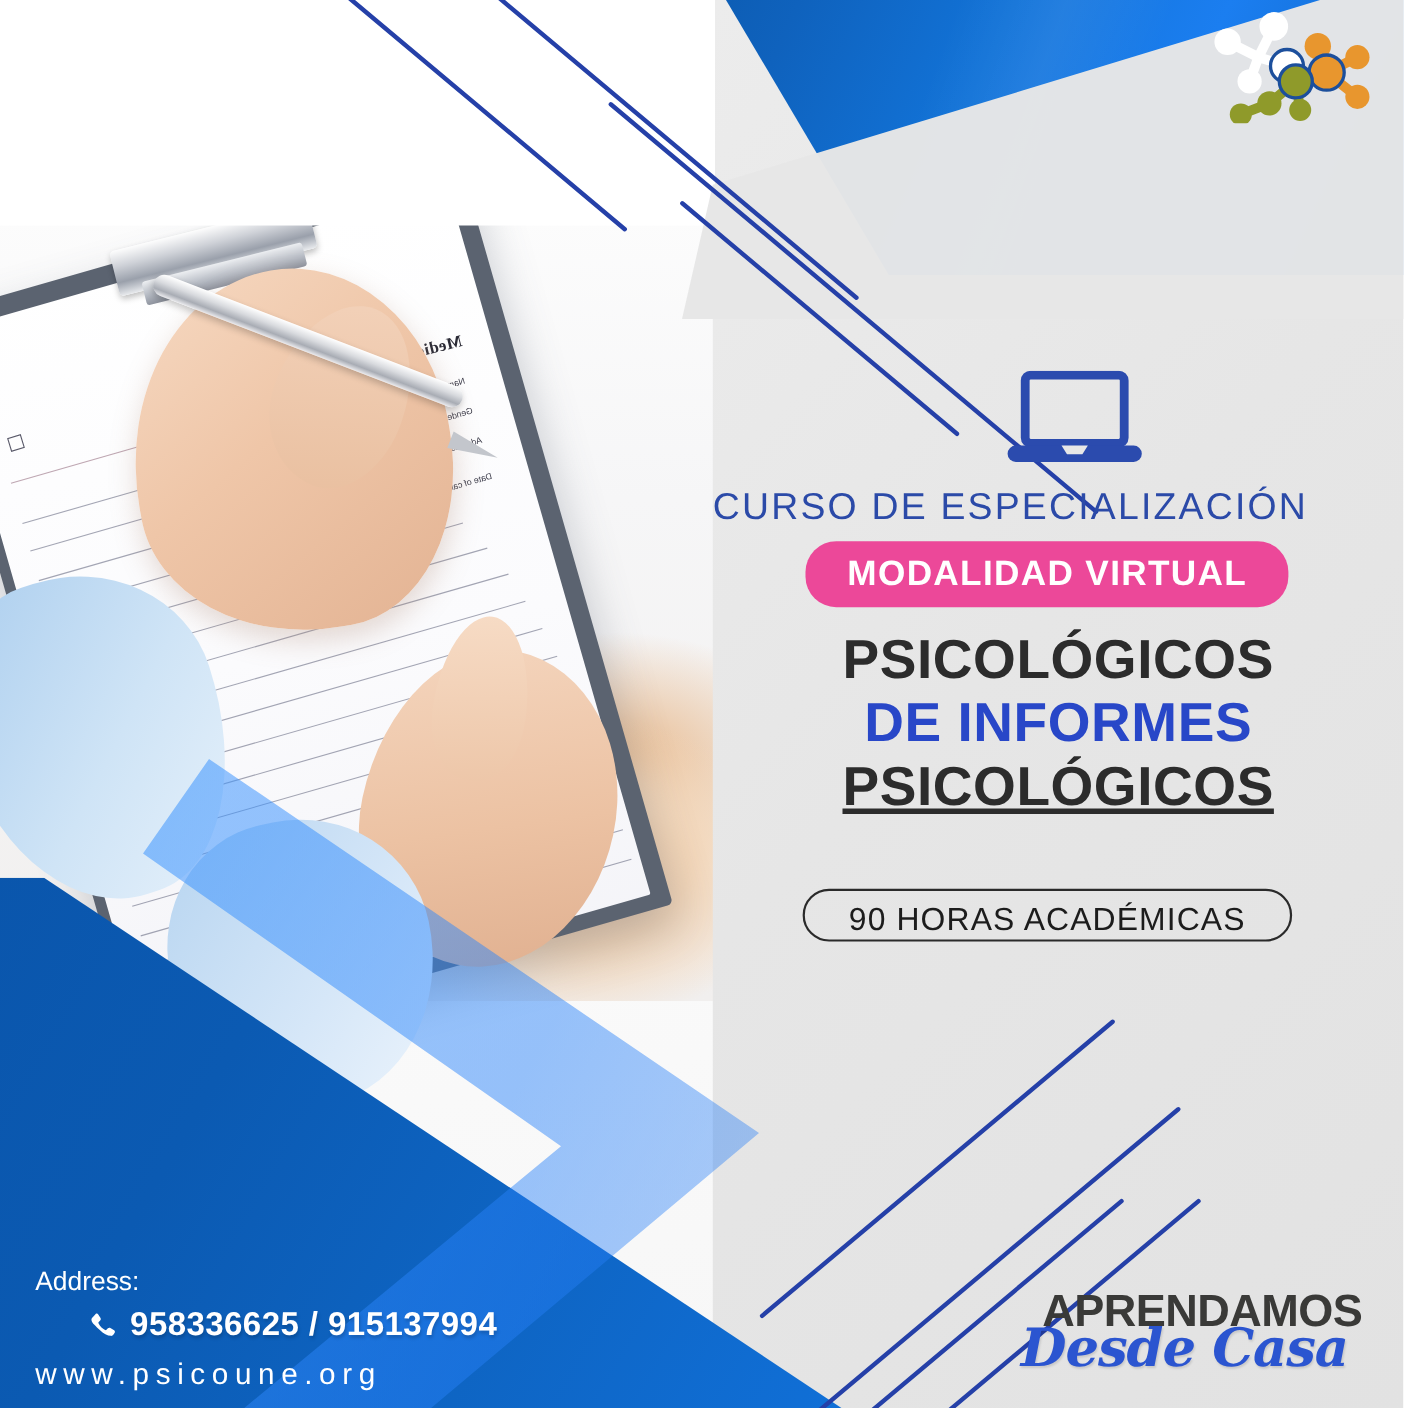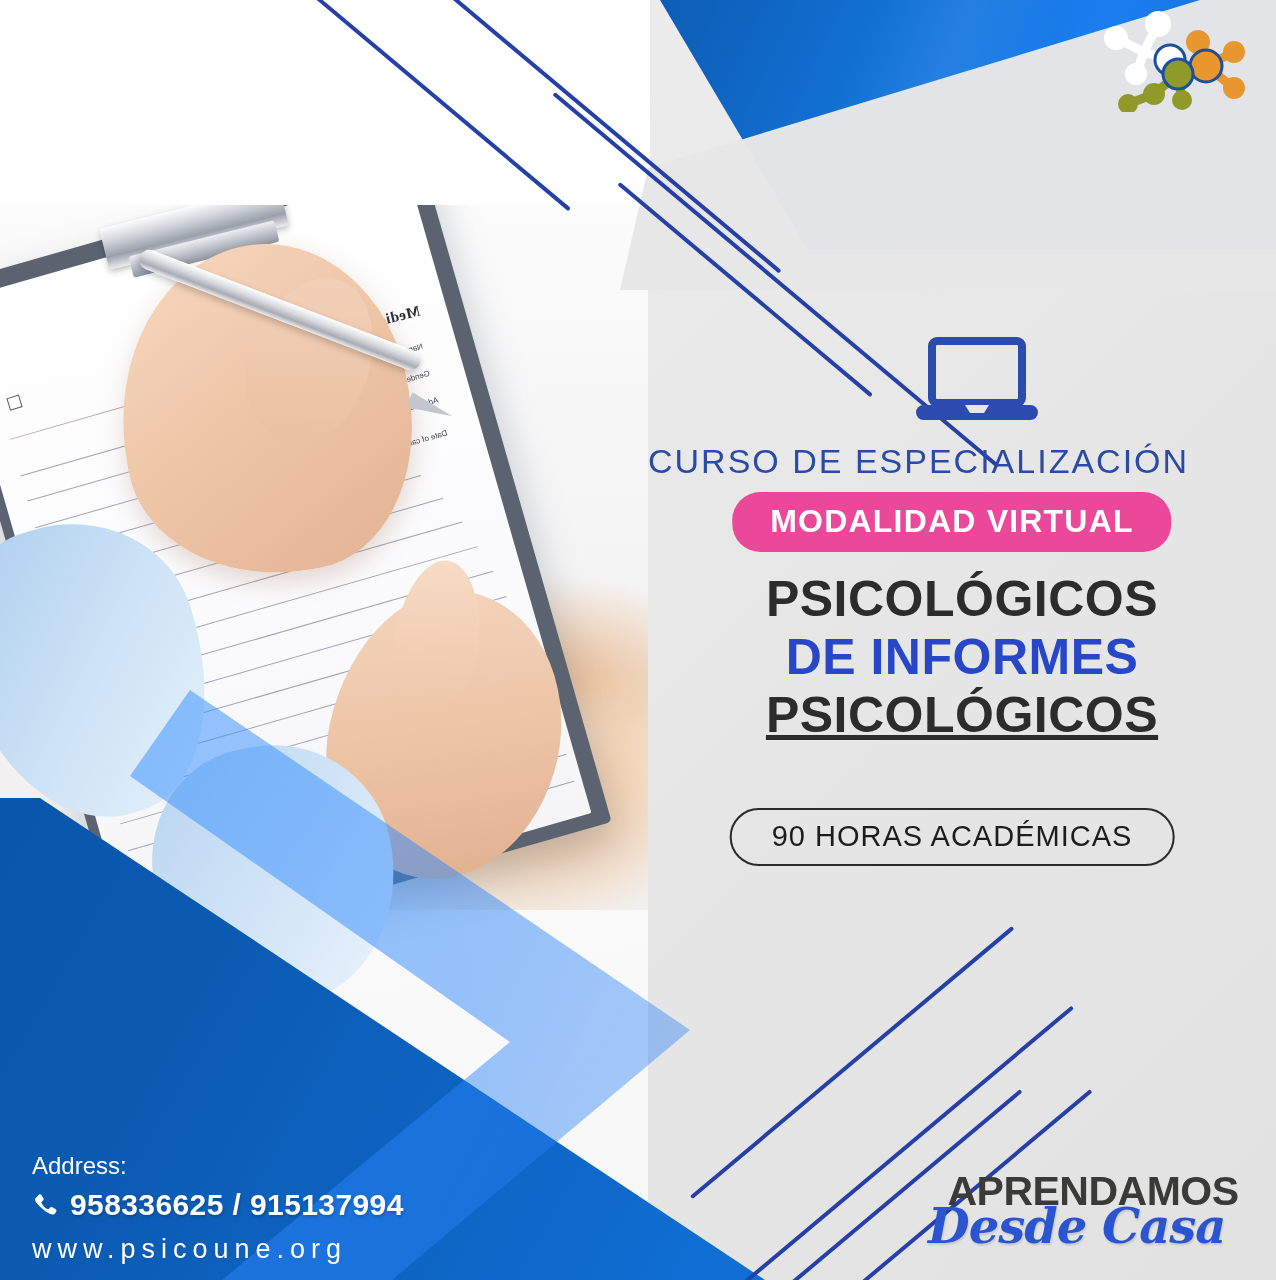--- a/index.html
+++ b/index.html
@@ -313,30 +313,30 @@
   .pill-hours {
     position: absolute;
     left: 50%; top: 808px;
     transform: translateX(-50%);
     margin-left: 314px;
     border: 2px solid #2a2a2a;
     color: #1c1c1c;
     font-size: 29px;
     font-weight: 400;
     letter-spacing: 1px;
-    padding: 10px 40px 11px 40px;
+    padding: 10px 40px 1px 40px;
     border-radius: 30px;
     white-space: nowrap;
     background: transparent;
   }
 
   
   .contact { position: absolute; left: 32px; top: 1152px; width: 420px; color: #ffffff; }
   .contact-label { font-size: 24px; font-weight: 400; margin-bottom: 8px; }
-  .contact-phone-row { display: flex; align-items: center; gap: 12px; }
+  .contact-phone-row { display: flex; align-items: center; gap: 12px; justify-content: flex-end; }
   .phone-icon { width: 26px; height: 26px; flex: 0 0 26px; }
   .contact-phone { font-size: 30px; font-weight: bold; letter-spacing: 0.4px; text-shadow: 1px 2px 3px rgba(0,0,0,0.18); }
   .contact-web { margin-top: 12px; font-size: 27px; font-weight: 400; letter-spacing: 6px; }
 
   
   .slogan { position: absolute; left: 928px; top: 1168px; width: 330px; height: 100px; }
   .slogan-top {
     position: absolute; left: 0; top: 0; width: 330px;
     text-align: center;
     font-size: 41px; font-weight: bold; color: #3a3a38;

